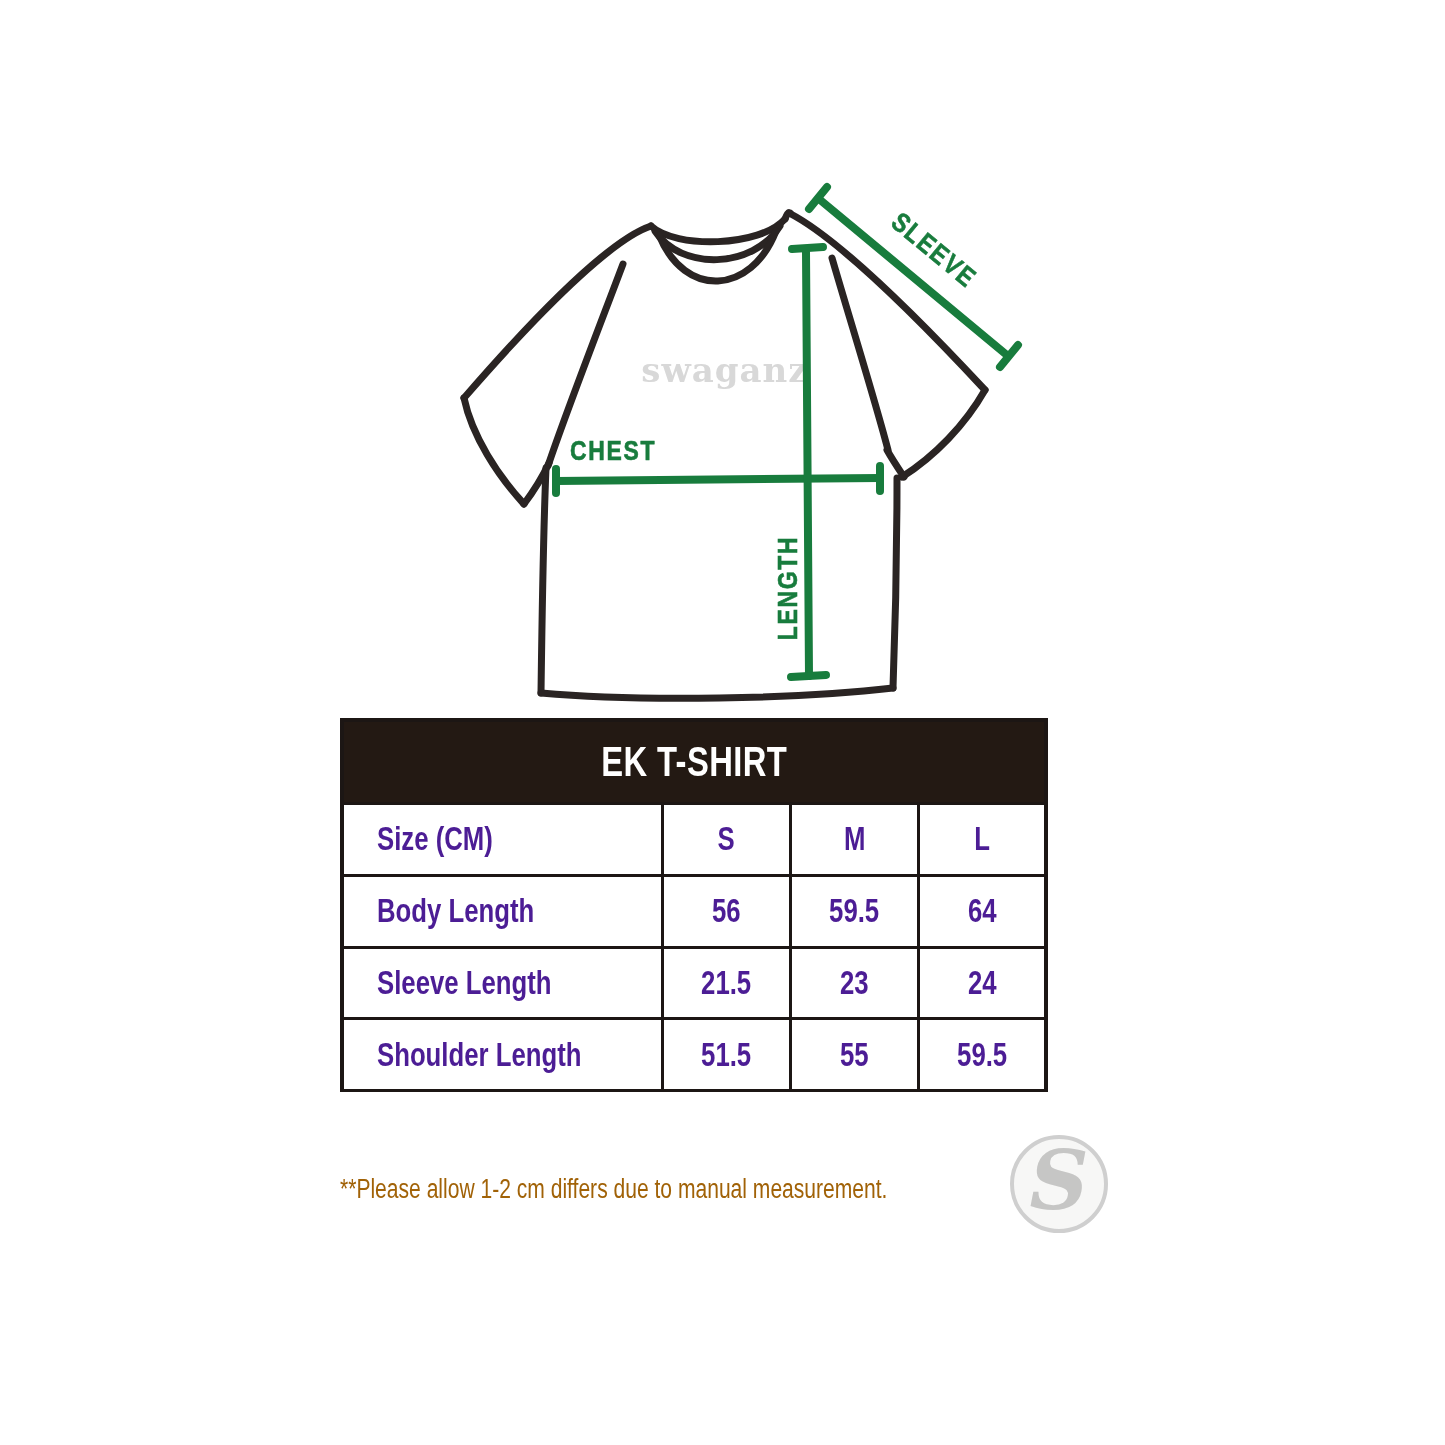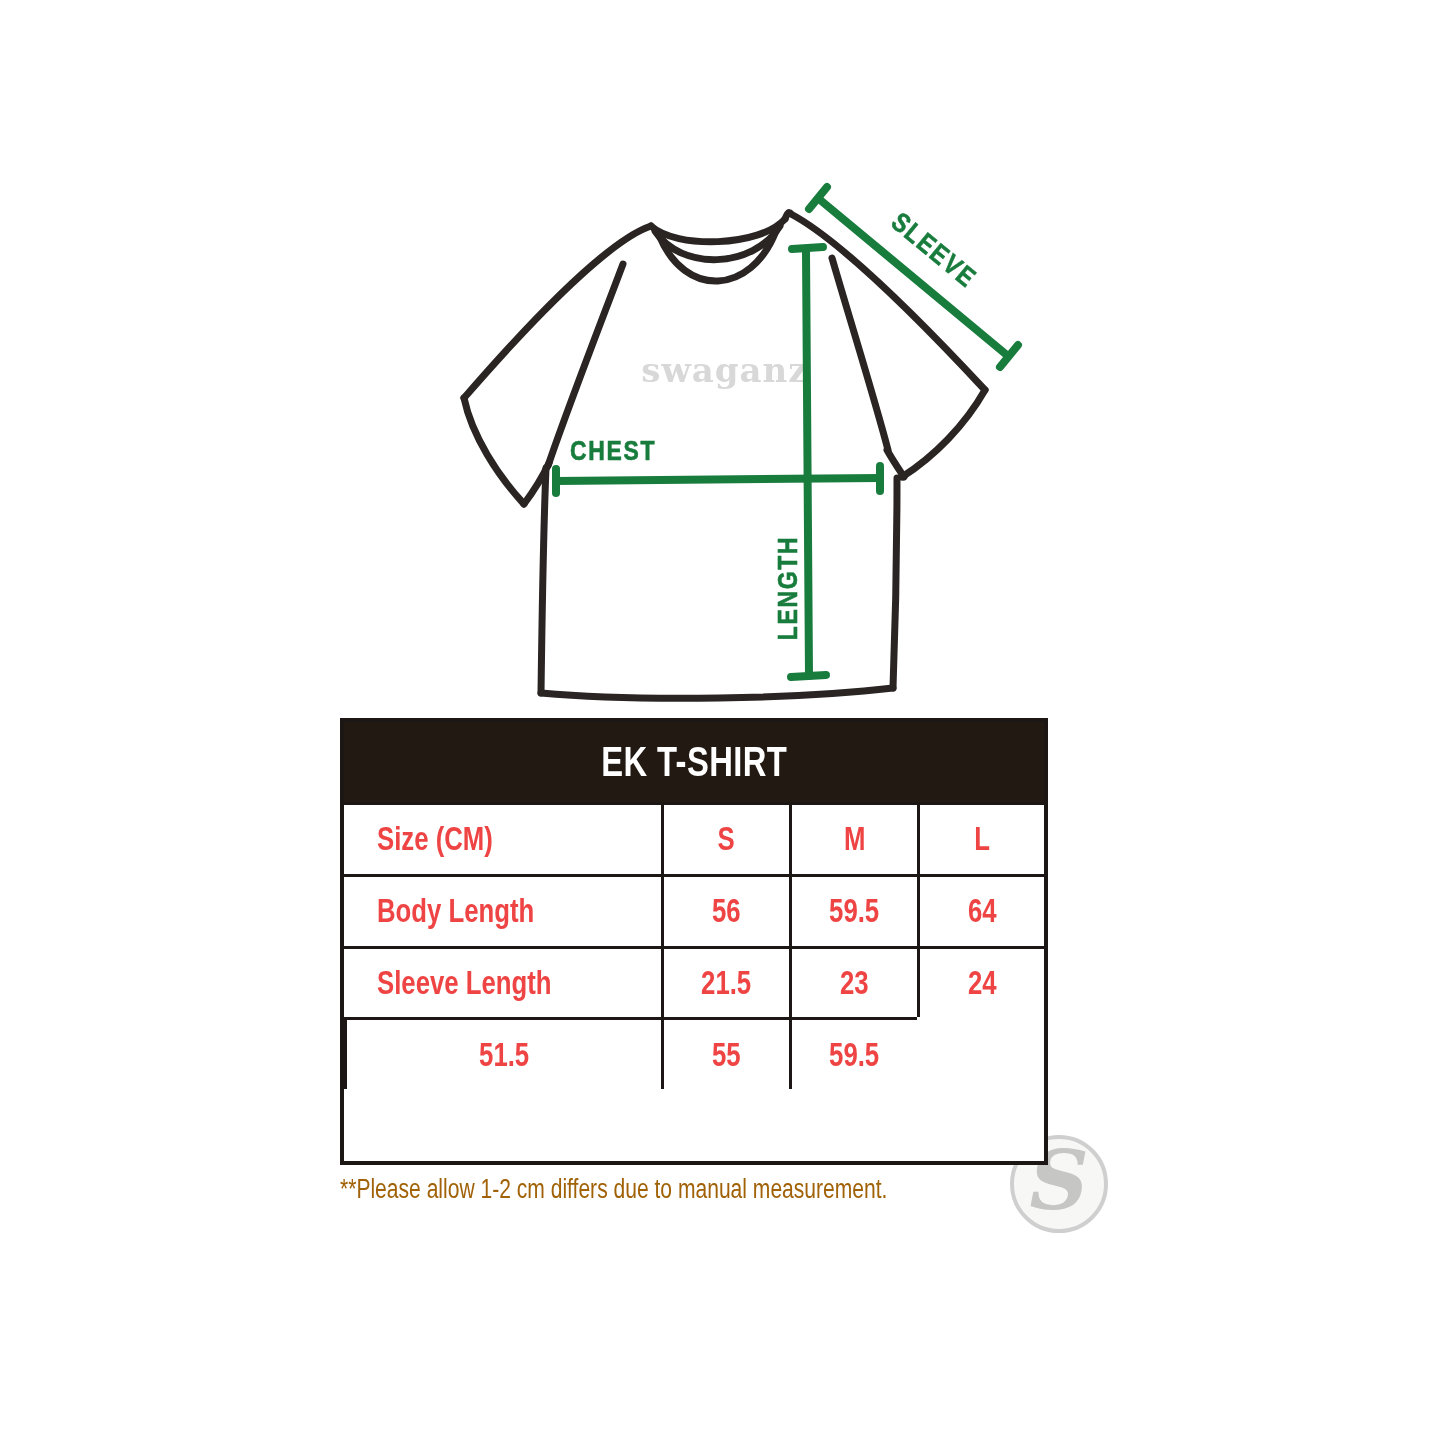--- a/index.html
+++ b/index.html
@@ -29,21 +29,21 @@
     font-family:"DejaVu Serif", serif;
     font-weight:bold; font-style:italic;
     font-size:82px; line-height:82px;
     color:#c6c6c5;
     transform:translateY(-4px);
   }
 
   
   .size-table{
     position:absolute; left:340px; top:718px;
-    width:708px; height:447px;
+    width:708px; height:374px;
     box-sizing:border-box;
     border:4px solid #1c1614;
     z-index:2;
     background:#ffffff;
   }
   .st-header{
     height:80px; background:#231913;
     display:flex; align-items:center; justify-content:center;
   }
   .st-title{
@@ -56,21 +56,21 @@
     display:grid;
     grid-template-columns:317px 128px 128px 1fr;
     grid-template-rows:repeat(5, 1fr);
     height:359px;
   }
   .cell{
     background:#ffffff;
     border-top:3px solid #1c1614;
     border-left:3px solid #1c1614;
     display:flex; align-items:center;
-    font-size:33px; font-weight:bold; color:#ef4444;
+    font-size:33px; font-weight:bold; color:#4c1d95;
     box-sizing:border-box;
     overflow:hidden;
   }
   .cell.first-col{ border-left:none; padding-left:33px; }
   .cell.val{ justify-content:center; }
   .ct{ display:inline-block; transform:scaleX(0.78); white-space:nowrap; }
   .cell.first-col .ct{ transform-origin:left center; }
   .cell.val .ct{ transform-origin:center center; }
 
   
@@ -194,20 +194,23 @@
       <div class="cell val">
           <span class="ct">21.5</span>
         </div>
       <div class="cell val">
           <span class="ct">23</span>
         </div>
       <div class="cell val">
           <span class="ct">24</span>
         </div>
 
+      <div class="cell first-col">
+          <span class="ct">Shoulder Length</span>
+        </div>
       <div class="cell val">
           <span class="ct">51.5</span>
         </div>
       <div class="cell val">
           <span class="ct">55</span>
         </div>
       <div class="cell val">
           <span class="ct">59.5</span>
         </div>
     </div>

